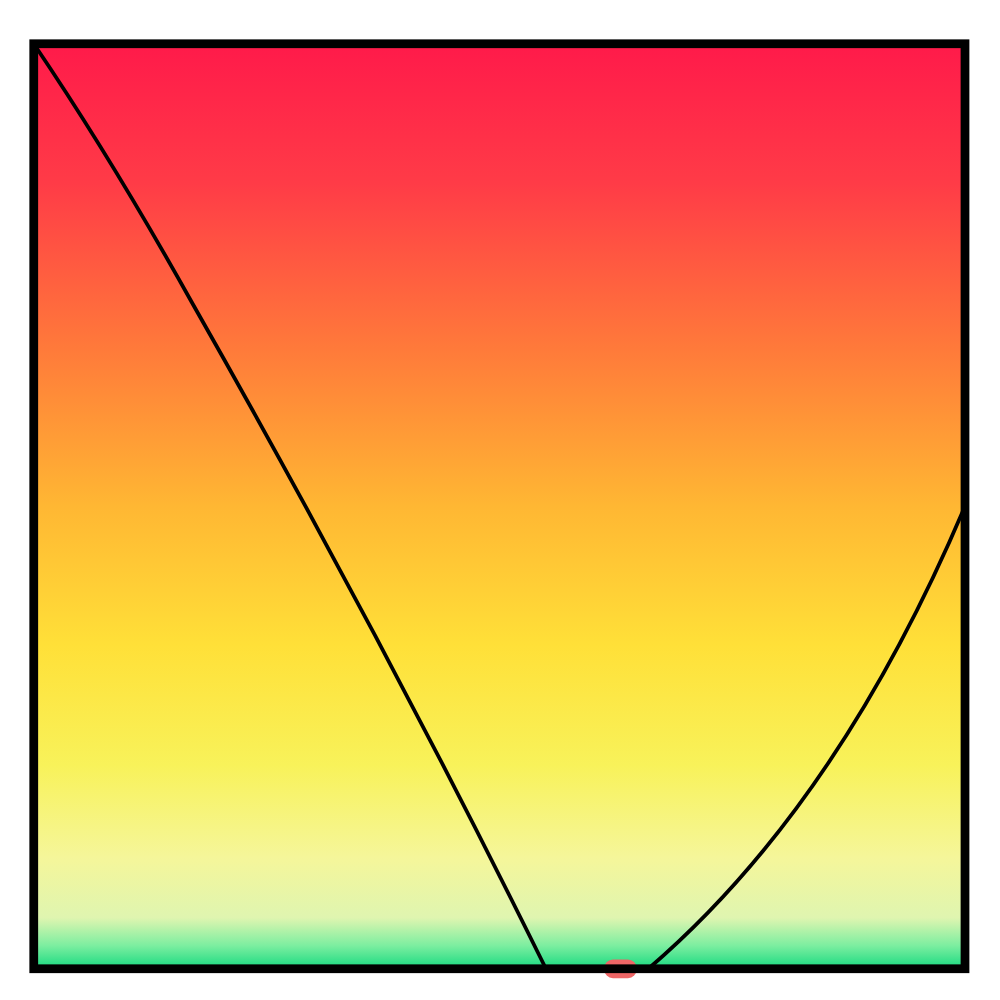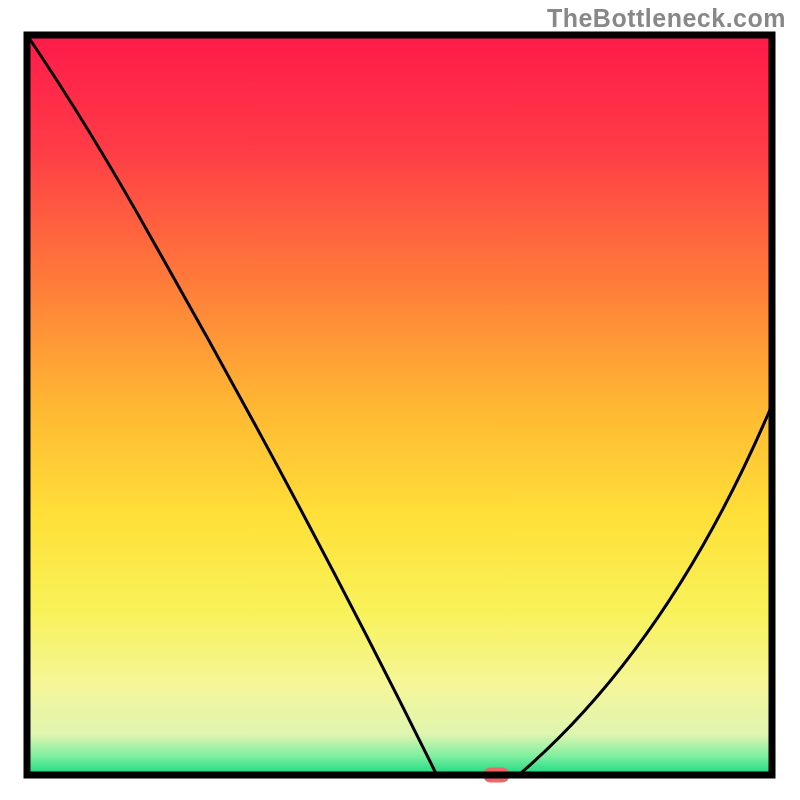--- a/index.html
+++ b/index.html
@@ -29,21 +29,20 @@
   svg.chart {
     position: absolute;
     top: 0;
     left: 0;
   }
 </style>
 </head>
 <body>
 <div class="container">
 
-  <div class="watermark">TheBottleneck.com</div>
 
   <svg class="chart" width="800" height="800" viewBox="0 0 800 800">
     <defs>
       <linearGradient id="bg-grad" x1="0" y1="0" x2="0" y2="1">
           <stop offset="0%" stop-color="#ff1a4a"></stop>
           <stop offset="15%" stop-color="#ff3b47"></stop>
           <stop offset="33%" stop-color="#ff7a3a"></stop>
           <stop offset="50%" stop-color="#ffb733"></stop>
           <stop offset="65%" stop-color="#ffe038"></stop>
           <stop offset="78%" stop-color="#f8f25a"></stop>

